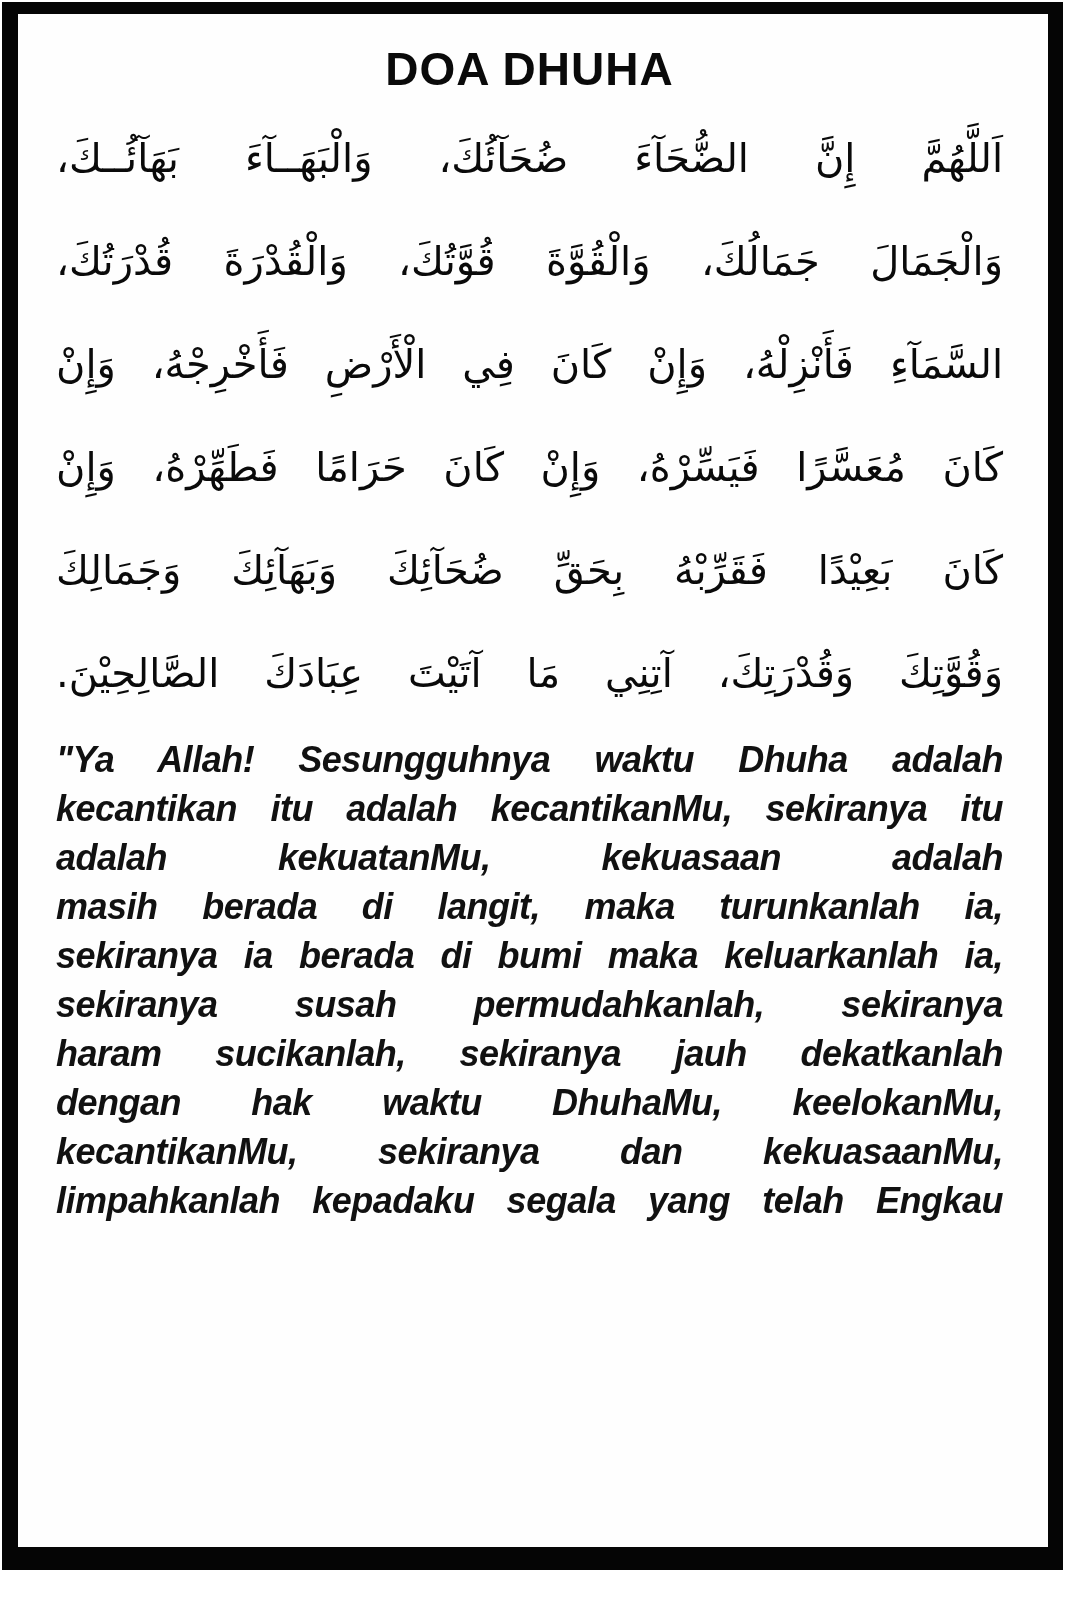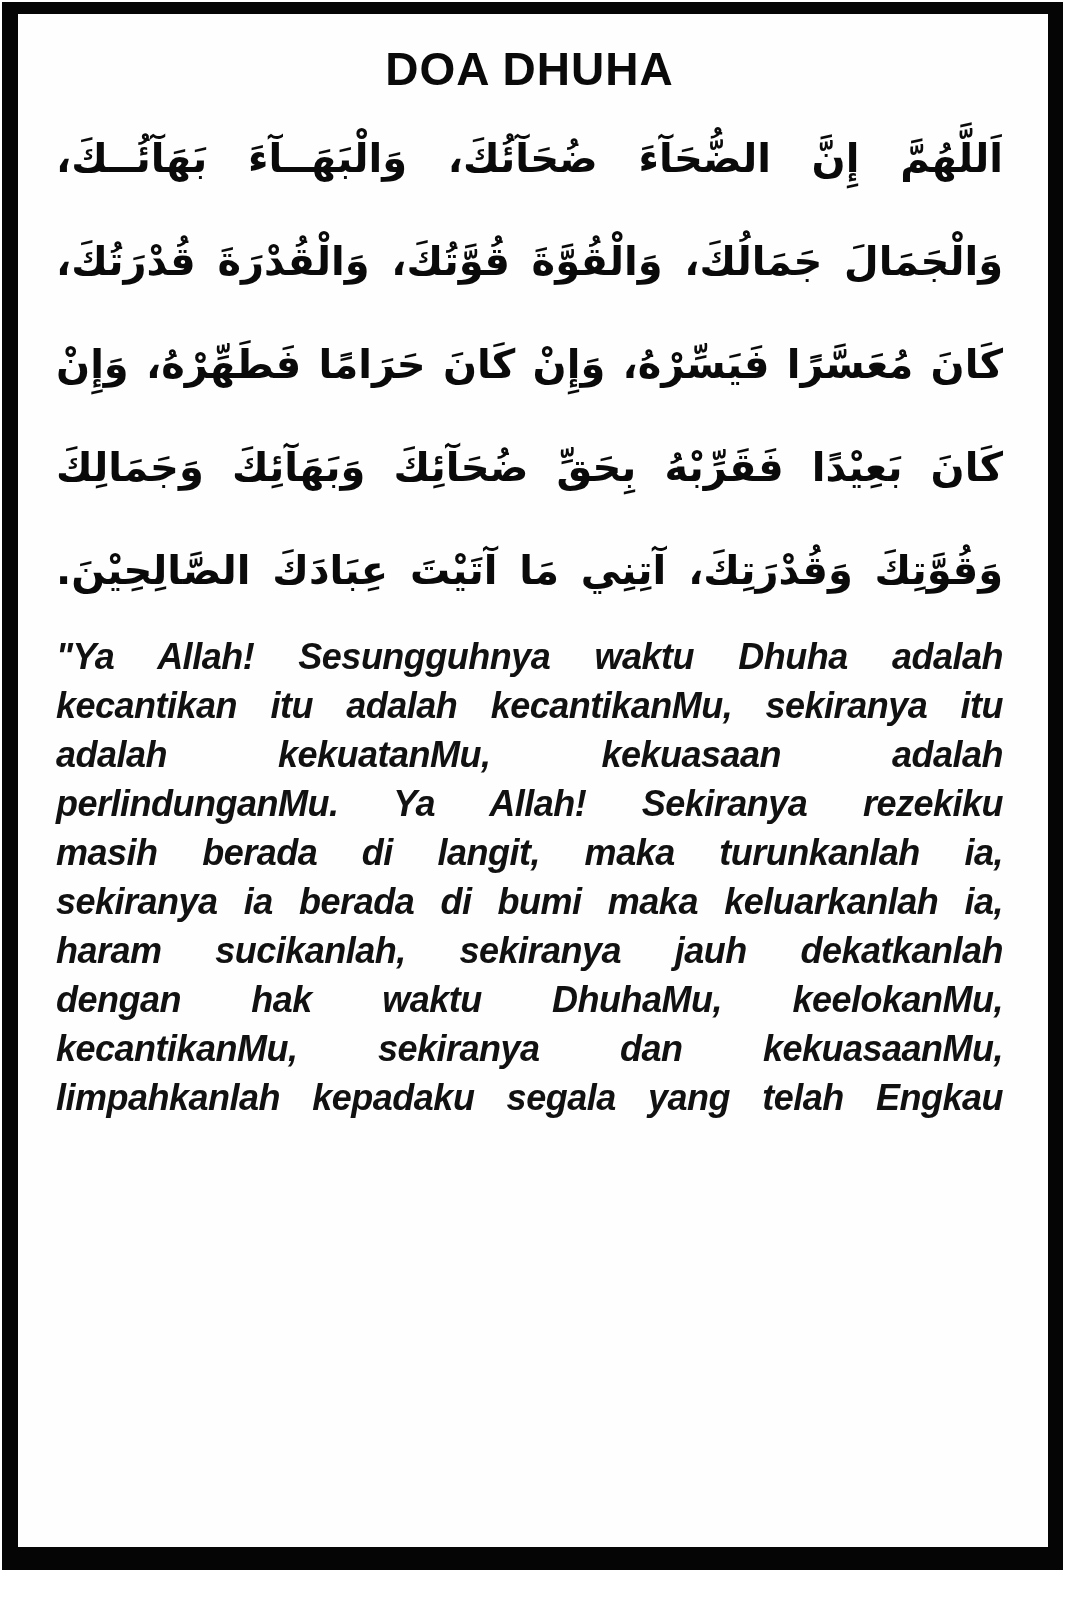--- a/index.html
+++ b/index.html
@@ -31,21 +31,21 @@
     font-weight:bold;
     letter-spacing:1px;
     color:#0a0a0a;
     font-family:"Liberation Sans", sans-serif;
   }
   .arabic{
     direction:rtl;
     margin-top:4px;
     font-family:"DejaVu Sans", sans-serif;
     font-size:40px;
-    font-weight:bold;
+    font-weight:normal;
     color:#0a0a0a;
   }
   .aline{
     line-height:103px;
     height:103px;
     text-align:justify;
     text-align-last:justify;
     white-space:nowrap;
     overflow:visible;
   }
@@ -75,32 +75,33 @@
 
 <div class="canvas">
   <div class="frame">
     <div class="page">
 
       <h1 class="title">DOA DHUHA</h1>
 
       <div class="arabic" dir="rtl" lang="ar">
         <div class="aline">اَللَّهُمَّ إِنَّ الضُّحَآءَ ضُحَآئُكَ، وَالْبَهَــآءَ بَهَآئُــكَ،</div>
         <div class="aline">وَالْجَمَالَ جَمَالُكَ، وَالْقُوَّةَ قُوَّتُكَ، وَالْقُدْرَةَ قُدْرَتُكَ،</div>
+        <div class="aline">السَّمَآءِ فَأَنْزِلْهُ، وَإِنْ كَانَ فِي الْأَرْضِ فَأَخْرِجْهُ، وَإِنْ</div>
         <div class="aline">كَانَ مُعَسَّرًا فَيَسِّرْهُ، وَإِنْ كَانَ حَرَامًا فَطَهِّرْهُ، وَإِنْ</div>
         <div class="aline">كَانَ بَعِيْدًا فَقَرِّبْهُ بِحَقِّ ضُحَآئِكَ وَبَهَآئِكَ وَجَمَالِكَ</div>
         <div class="aline">وَقُوَّتِكَ وَقُدْرَتِكَ، آتِنِي مَا آتَيْتَ عِبَادَكَ الصَّالِحِيْنَ.</div>
       </div>
 
       <div class="translation" lang="id">
         <div class="tline">"Ya Allah! Sesungguhnya waktu Dhuha adalah</div>
         <div class="tline">kecantikan itu adalah kecantikanMu, sekiranya itu</div>
         <div class="tline">adalah kekuatanMu, kekuasaan adalah</div>
-        <div class="tline">perlindunganMu. Ya Allah! Sekiranya rezekiku</div>
         <div class="tline">masih berada di langit, maka turunkanlah ia,</div>
         <div class="tline">sekiranya ia berada di bumi maka keluarkanlah ia,</div>
+        <div class="tline">sekiranya susah permudahkanlah, sekiranya</div>
         <div class="tline">haram sucikanlah, sekiranya jauh dekatkanlah</div>
         <div class="tline">dengan hak waktu DhuhaMu, keelokanMu,</div>
         <div class="tline">kecantikanMu, sekiranya dan kekuasaanMu,</div>
         <div class="tline">limpahkanlah kepadaku segala yang telah Engkau</div>
       </div>
 
     </div>
   </div>
 </div>
 

